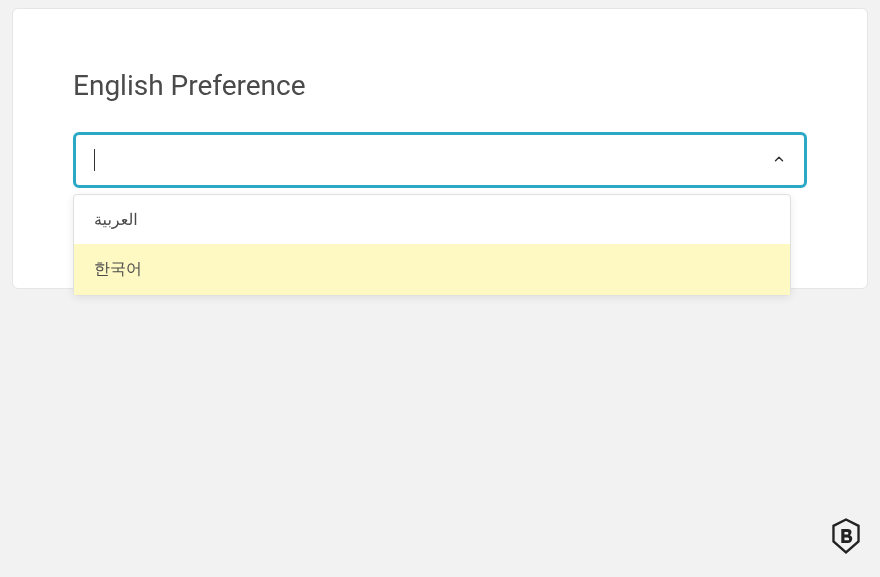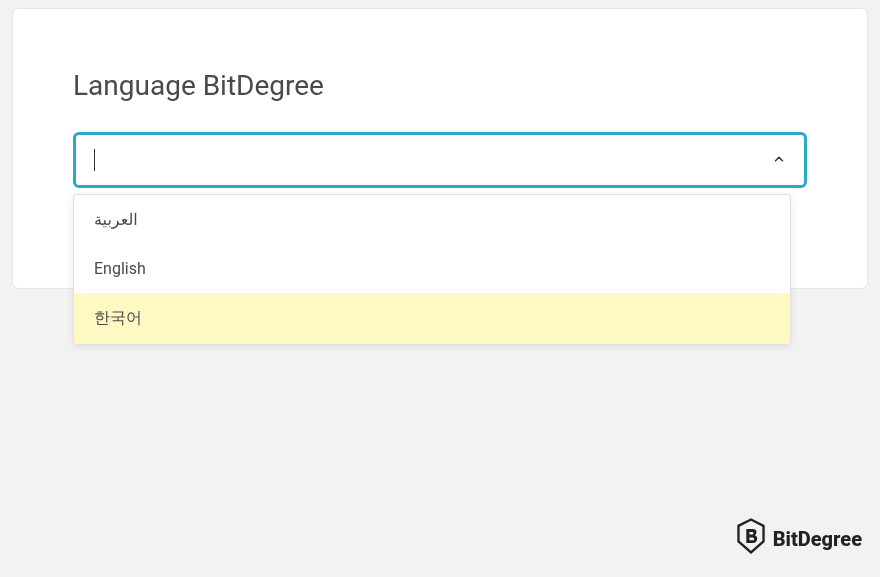--- a/index.html
+++ b/index.html
@@ -90,41 +90,39 @@
     }
     .watermark svg {
       width: 32px;
       height: 36px;
     }
   </style>
 </head>
 <body>
 
 <div class="card">
-  <h2 class="heading">Language BitDegree</h2>
+  <h2 class="heading">English Preference</h2>
 
   <div class="dropdown-wrapper">
     <div class="dropdown-input">
       <span class="cursor"></span>
       <span>
         <svg class="chevron" viewBox="0 0 24 24" fill="none" stroke="#333" stroke-width="2.5" stroke-linecap="round" stroke-linejoin="round">
           <polyline points="18 15 12 9 6 15"></polyline>
         </svg>
       </span>
     </div>
 
     <div class="dropdown-list">
       <div class="dropdown-item">العربية</div>
-      <div class="dropdown-item">English</div>
       <div class="dropdown-item highlighted">한국어</div>
     </div>
   </div>
 </div>
 
 <div class="watermark">
   <span>
     <svg viewBox="0 0 40 46" fill="none">
       <path d="M20 2 L36 10 L36 30 L20 44 L4 30 L4 10 Z" stroke="#222" stroke-width="3" fill="none"></path>
       <path d="M14 14 L14 32 L22 32 Q28 32 28 26 Q28 23 25 22 Q27 21 27 18 Q27 14 22 14 Z M18 18 L22 18 Q23 18 23 19.5 Q23 21 22 21 L18 21 Z M18 25 L22 25 Q24 25 24 27 Q24 28.5 22 28.5 L18 28.5 Z" fill="#222"></path>
     </svg>
   </span>
-  <span>BitDegree</span>
 </div>
 
 </body></html>

